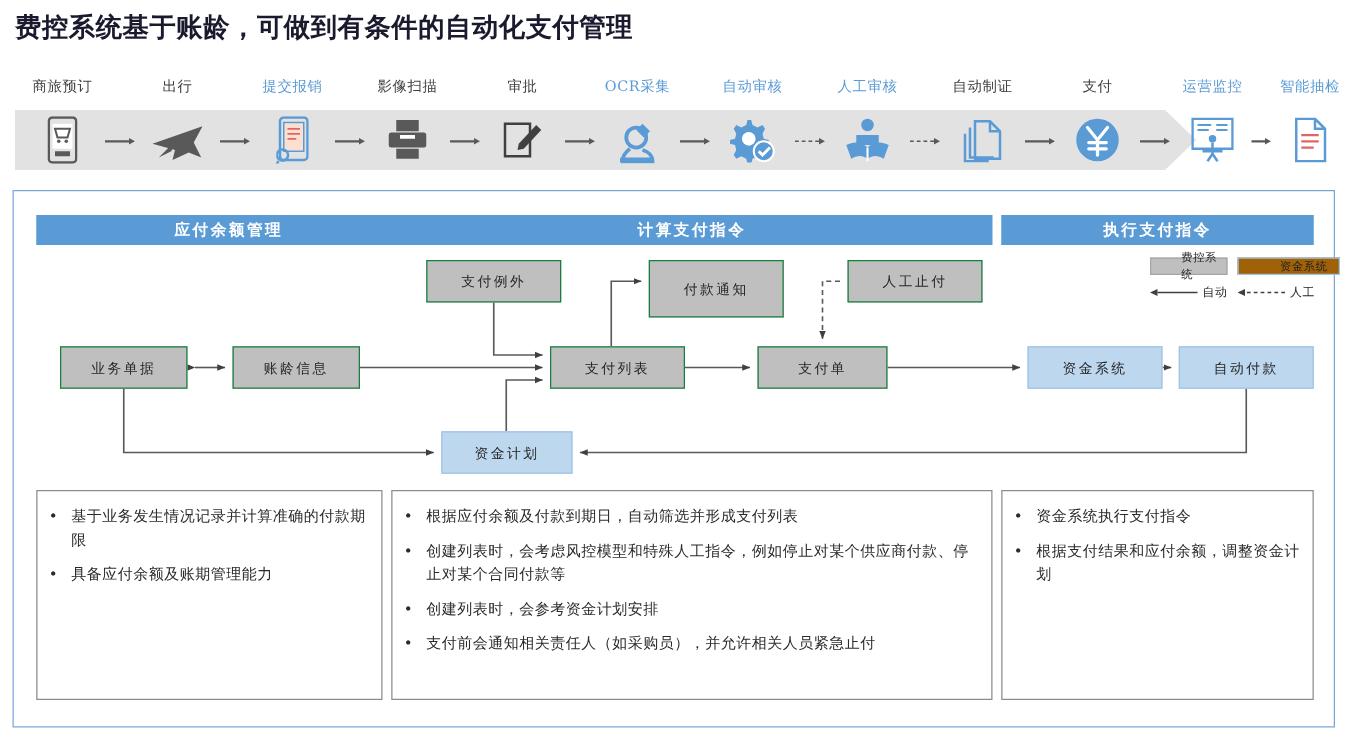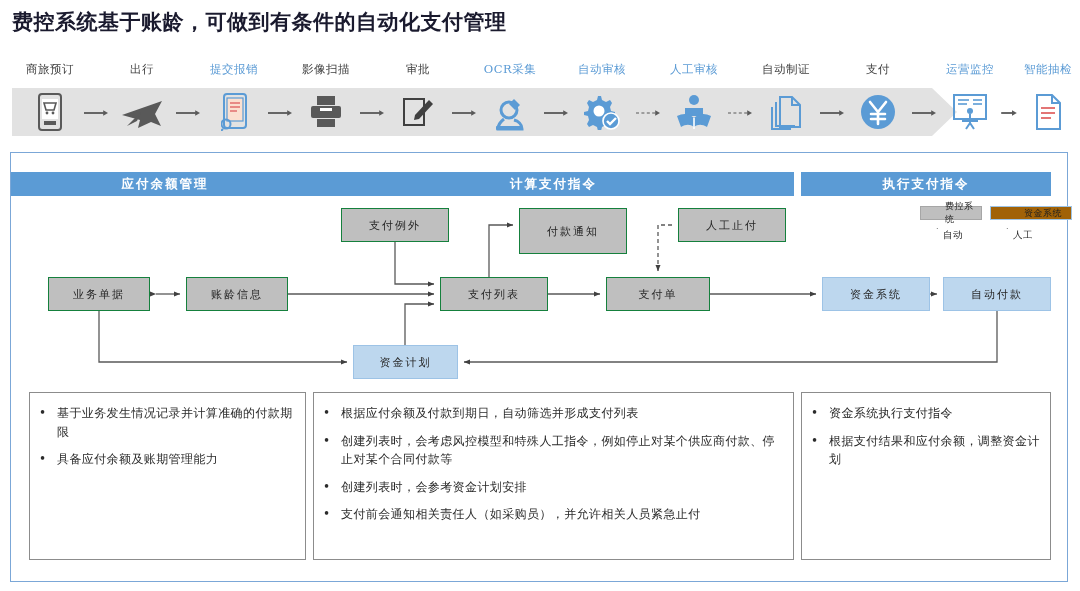--- a/index.html
+++ b/index.html
@@ -40,21 +40,21 @@
     position:absolute;left:10px;top:152px;width:1058px;height:430px;
     border:1.5px solid #7ba7d7;background:#fff;box-sizing:border-box;
   }
 
   
   .sec-head{
     position:absolute;height:24px;background:#5b9bd5;color:#fff;
     display:flex;align-items:center;justify-content:center;
     font-size:12.5px;letter-spacing:2px;font-weight:600;
   }
-  #sh0{left:11px;top:172px;width:308px;}
+  #sh0{left:29px;top:172px;width:308px;}
   #sh1{left:313px;top:172px;width:481px;}
   #sh2{left:801px;top:172px;width:250px;}
 
   
   .node{
     position:absolute;display:flex;align-items:center;justify-content:center;
     font-size:11px;color:#262626;letter-spacing:2px;
     border:1px solid #15803d;box-sizing:border-box;
   }
   .node.gray{background:#bfbfbf;}
@@ -65,21 +65,21 @@
 
   
   .legend{position:absolute;left:920px;top:206px;width:140px;height:42px;}
   .lg-chip{
     position:absolute;top:0;height:14px;font-size:9px;color:#1f1f1f;
     display:flex;align-items:center;justify-content:center;letter-spacing:.5px;
     border:1px solid #a6a6a6;box-sizing:border-box;padding-left:24px;
   }
   .lg-chip.gray{background:#bfbfbf;left:0;width:62px;}
   .lg-chip.blue{background:#a16207;border-color:#9dc3e6;left:70px;width:82px;}
-  .lg-line{position:absolute;top:20px;height:16px;display:flex;align-items:center;flex-direction:column;}
+  .lg-line{position:absolute;top:20px;height:16px;display:flex;align-items:center;}
   .lg-line.a{left:0;width:64px;}
   .lg-line.b{left:70px;width:64px;}
   .lg-txt{font-size:9.5px;color:#1f1f1f;margin-left:2px;letter-spacing:.5px;}
 
   
   .panel{
     position:absolute;top:392px;height:168px;
     border:1px solid #8c8c8c;background:#fff;box-sizing:border-box;
     padding:11px 9px 0 9px;
   }

